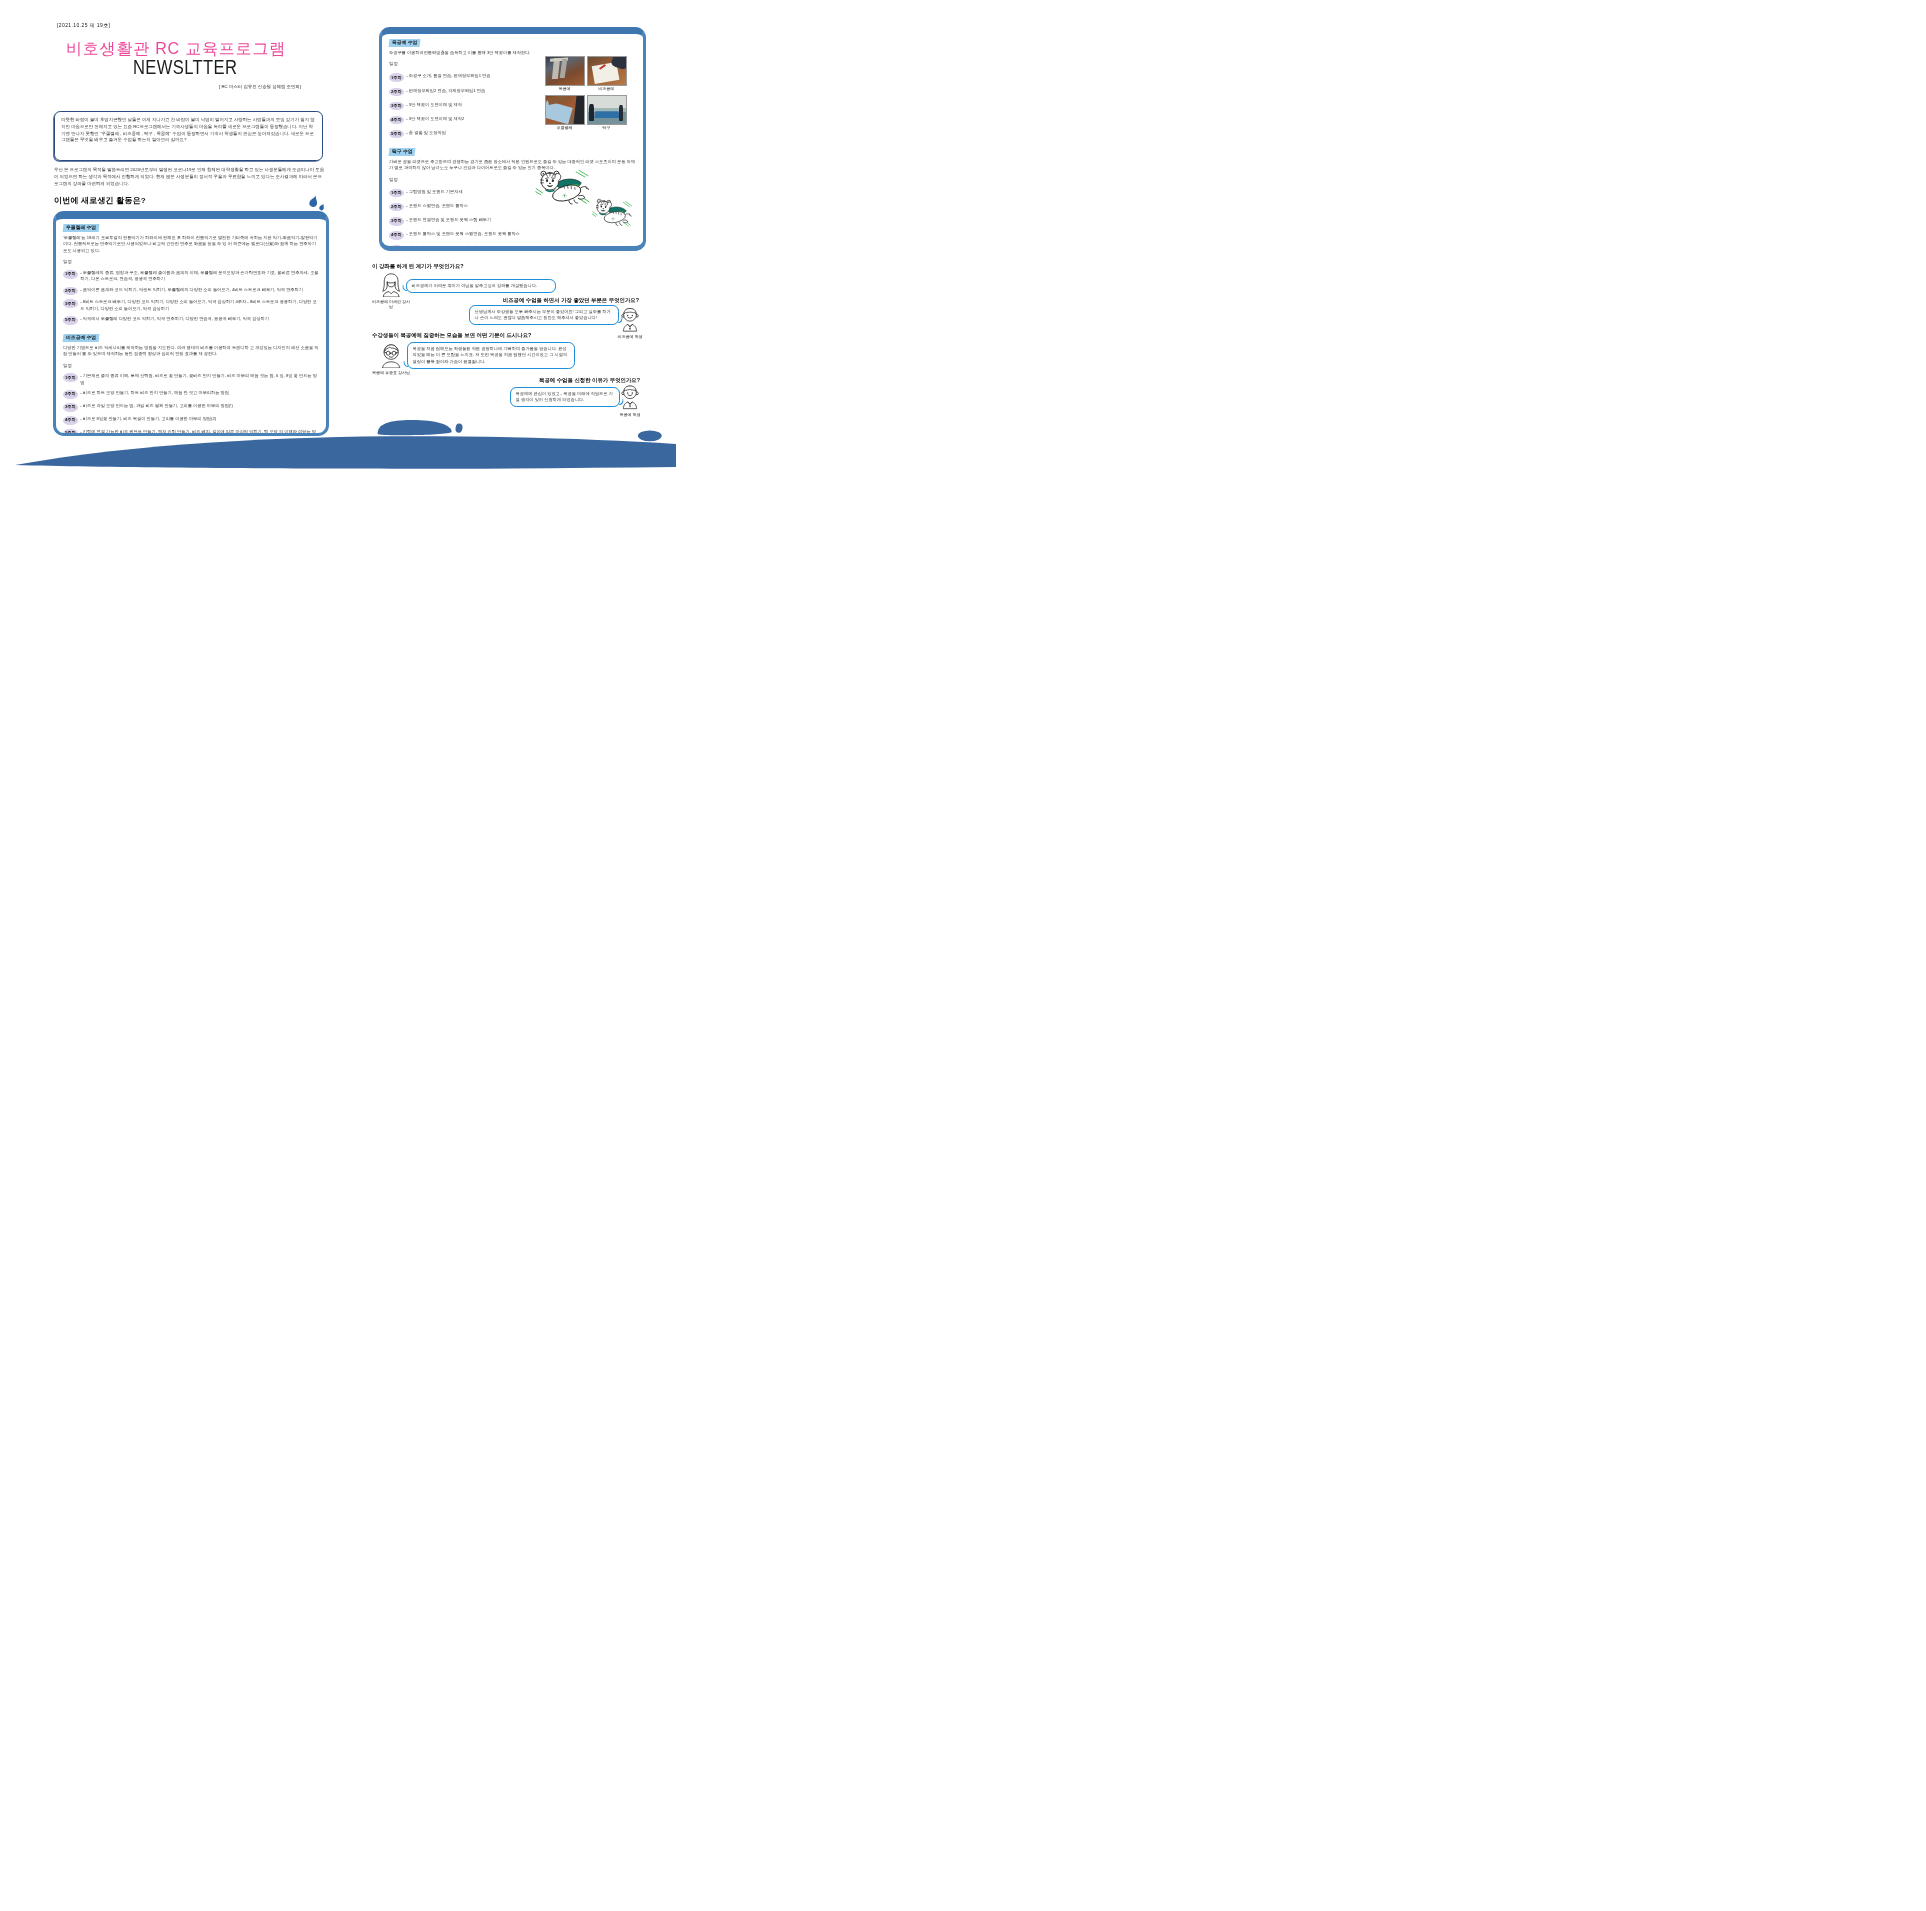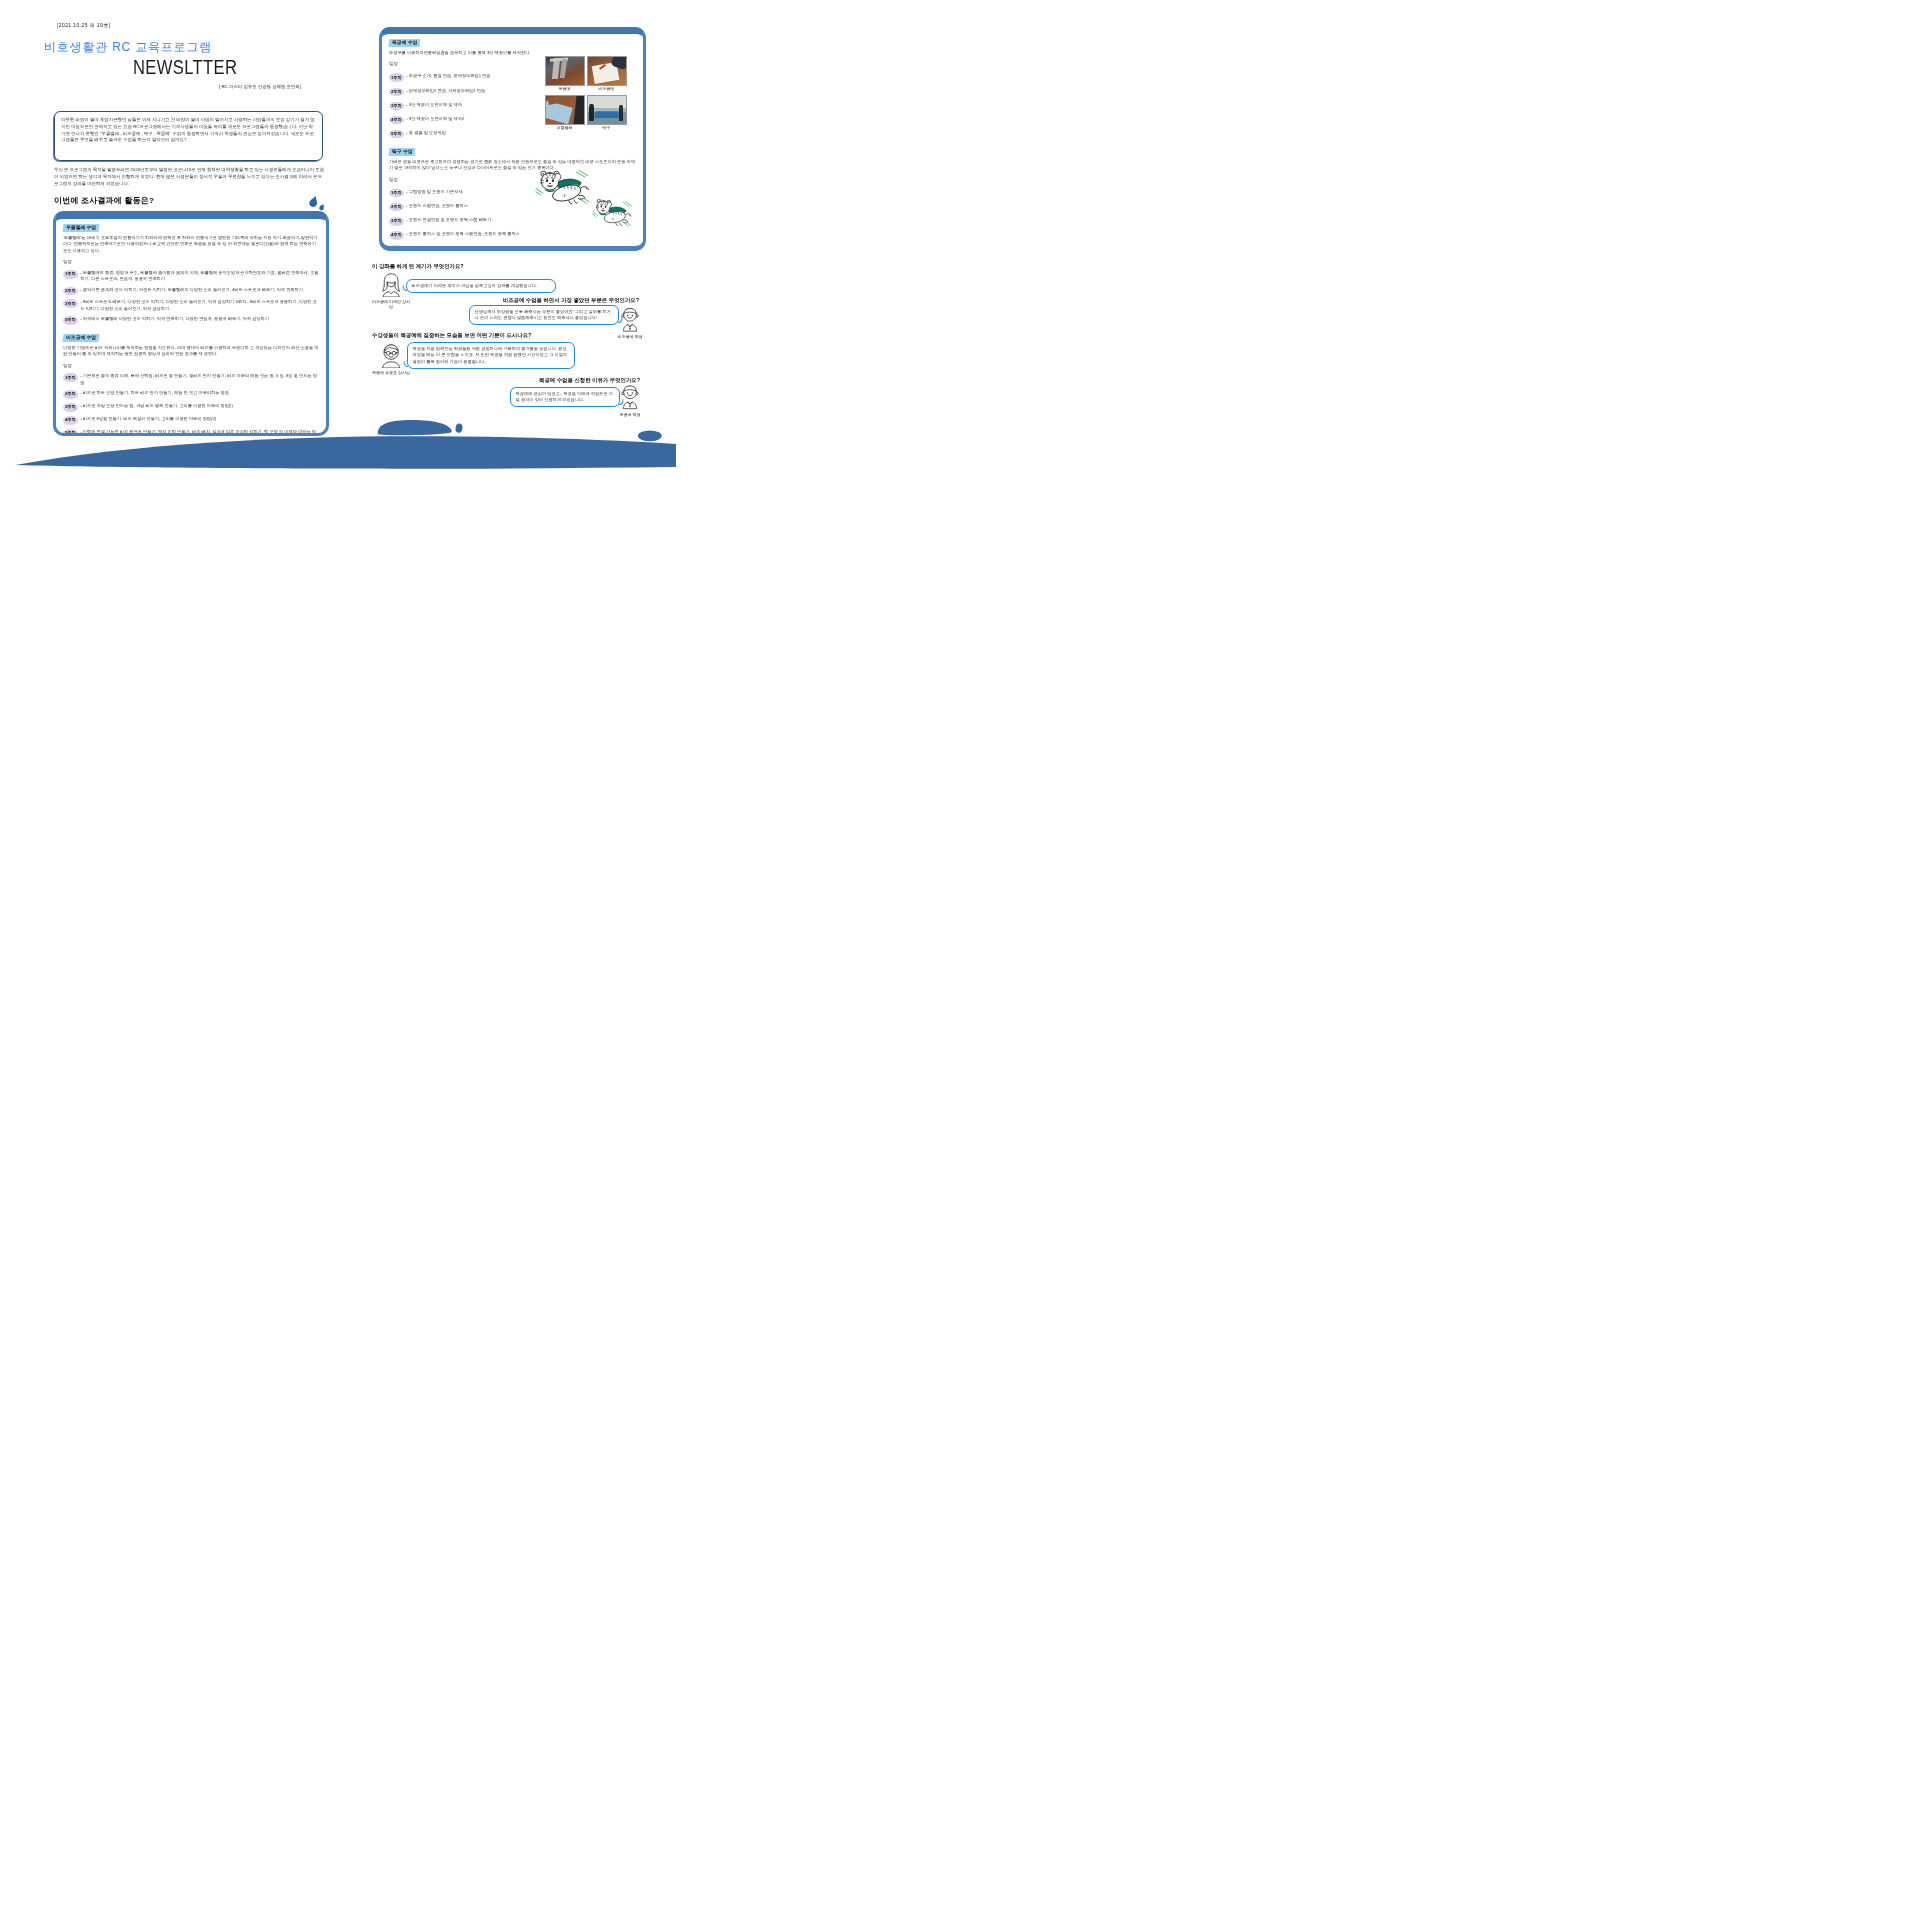--- a/index.html
+++ b/index.html
@@ -1,21 +1,21 @@
 <!DOCTYPE html>
 <html style="font-size:6.2px"><head>
 <meta charset="utf-8">
 <style>
   html,body{margin:0;padding:0;background:#ffffff;}
   .page{position:relative;width:676px;height:478px;background:#ffffff;overflow:hidden;
         font-family:"Liberation Sans","DejaVu Sans",sans-serif;color:#2e2e2e;}
   .abs{position:absolute;}
   
   .issue{left:57px;top:21.6px;font-size:5px;letter-spacing:0.4px;color:#222;}
-  .main-title{left:44px;top:39px;font-size:12px;letter-spacing:0.8px;color:#3b82f6;}
+  .main-title{left:66px;top:39px;font-size:16px;letter-spacing:0.8px;color:#ec4899;}
   .newsletter{left:133px;top:57px;font-size:18px;font-weight:300;letter-spacing:0.4px;color:#1d1d1d;
               transform:scale(.92,1.08);transform-origin:left top;}
   .byline{left:219px;top:84px;font-size:4.4px;color:#222;}
   
   .intro-box{left:54px;top:111px;width:255px;min-height:39px;border:1.2px solid #2b4a80;border-radius:6.2px;
              padding:4.6px 6.2px;font-size:4.4px;line-height:1.58;color:#333;
              box-shadow:-1.2px 1.2px 0 -0.4px #3a5d8d;}
   .purpose{left:54px;top:166px;width:272px;font-size:4.4px;line-height:1.6;color:#333;}
   .new-heading{left:54px;top:195px;font-size:8px;font-weight:700;color:#0c0c0c;letter-spacing:0.2px;}
   .drops{left:308px;top:195px;}
@@ -141,21 +141,21 @@
 
 <div class="page">
 
   <div class="abs issue">[2021.10.25 제 19호]</div>
   <div class="abs main-title">비호생활관 RC 교육프로그램</div>
   <div class="abs newsletter">NEWSLTTER</div>
   <div class="abs byline">[ RC 마스터 김유진 신승원 심혜림 조민희]</div>
 
   <div class="abs intro-box">따뜻한 바람이 불며 후덥지근했던 날들은 이제 지나가고 찬 바람이 불며 낙엽이 떨어지고 사랑하는 사람들과의 모임 갖기가 쉽지 않지만 마음으로만 전해지고 있는 요즘 RC프로그램에서는 기숙사생들의 마음을 녹여줄 새로운 프로그램들이  등장했습니다. 지난 학기엔 만나지 못했던 "우쿨렐레 , 비즈공예 , 탁구 , 목공예" 수업이 등장하면서 기숙사 학생들의 관심은 높아져갔습니다. 새로운 프로그램들은 무엇을 배우고 즐거운 수업을 하는지 알아보러 갈까요?</div>
   <div class="abs purpose">우선 본 프로그램의 목적을 말씀드리면 2020년도부터 발생된 코로나19로 인해 침체된 대학생활을 하고 있는 사생분들에게 조금이나마 도움이 되었으면 하는 생각과 목적에서 진행하게 되었다. 현재 많은 사생분들이 정서적 우울과 무료함을 느끼고 있다는 조사결과에 따라서 본프로그램의 강좌를 마련하게 되었습니다.</div>
-  <div class="abs new-heading">이번에 조사결과에 활동은?</div>
+  <div class="abs new-heading">이번에 새로생긴 활동은?</div>
 
   <div class="abs drops">
     <svg width="17.7" height="18.5" viewBox="0 0 46 48">
       <path d="M14 0 C16 9 24 13 24 21 A10 10 0 1 1 4 21 C4 13 12 9 14 0 Z" fill="#2a65a7" transform="rotate(18 14 20)"></path>
       <path d="M36 22 C37 27 42 29 42 34 A6 6 0 1 1 30 34 C30 29 35 27 36 22 Z" fill="#2a65a7" transform="rotate(26 36 32)"></path>
     </svg>
   </div>
 
   <div class="abs panel panel-left">
     <div class="panel-inner">

